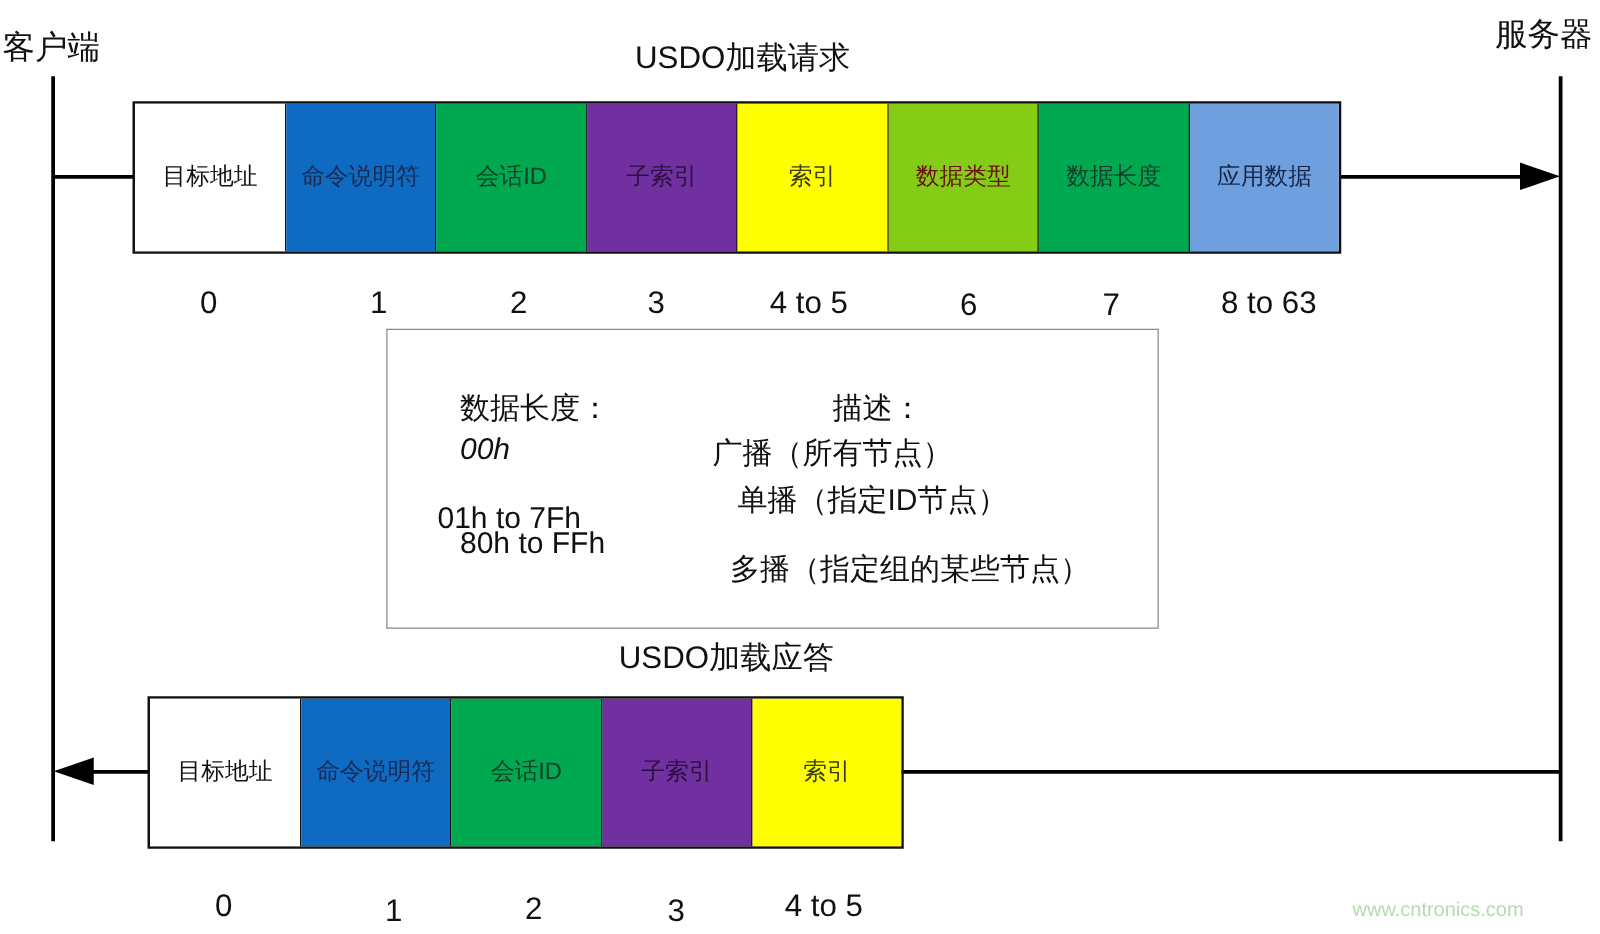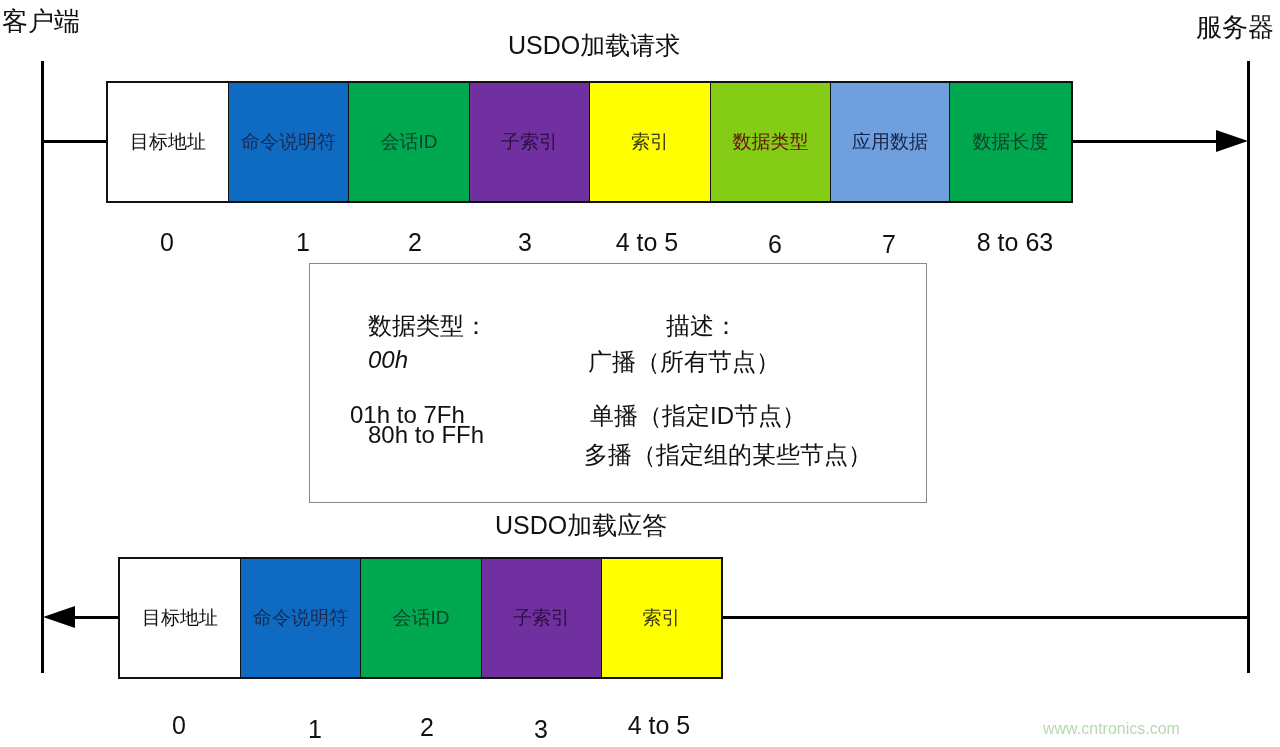--- a/index.html
+++ b/index.html
@@ -16,66 +16,66 @@
           font-size: 19px; line-height: 26px; padding: 0 6px; }
   .cell:last-child { border-right: none; }
   .idx { position: absolute; font-size: 25px; text-align: center; white-space: nowrap; }
   .arrow-right { position: absolute; width: 0; height: 0; border-top: 11px solid transparent;
                  border-bottom: 11px solid transparent; border-left: 32px solid #000; }
   .arrow-left { position: absolute; width: 0; height: 0; border-top: 11px solid transparent;
                 border-bottom: 11px solid transparent; border-right: 32px solid #000; }
   .legend-box { position: absolute; left: 309px; top: 263px; width: 618px; height: 240px;
                 border: 1.5px solid #888; box-sizing: border-box; }
   .legend-row { position: absolute; font-size: 24px; white-space: nowrap; }
-  .watermark { position: absolute; left: 1043px; top: 720px; font-size: 16px; color: #b7d9b0; white-space: nowrap; }
+  .watermark { position: absolute; left: 1082px; top: 720px; font-size: 16px; color: #b7d9b0; white-space: nowrap; }
 </style>
 </head>
 <body>
 
-<div class="abs label-lg" style="left:2px; top:4px;">客户端</div>
+<div class="abs label-lg" style="left:2px; top:20px;">客户端</div>
 <div class="abs label-lg" style="left:1196px; top:10px;">服务器</div>
 
 <div class="vline" style="left:41px; top:61px; height:612px;"></div>
 <div class="vline" style="left:1247px; top:61px; height:612px;"></div>
 
 <div class="abs title" style="left:508px; top:29px;">USDO加载请求</div>
 
 <div class="hline" style="left:42px; top:140px; width:66px;"></div>
 <div class="hline" style="left:1072px; top:140px; width:146px;"></div>
 <div class="arrow-right" style="left:1216px; top:130px;"></div>
 
 <div class="frame" style="left:106px; top:81px; width:967px; height:122px;">
   <div class="cell" style="width:121px; background:#ffffff; color:#111;">目标地址</div>
   <div class="cell" style="width:120px; background:#0f6bc1; color:#1a2a55;">命令说明符</div>
   <div class="cell" style="width:121px; background:#00a84f; color:#10402a;">会话ID</div>
   <div class="cell" style="width:120px; background:#7030a0; color:#2b1040;">子索引</div>
   <div class="cell" style="width:121px; background:#ffff00; color:#3a3a10;">索引</div>
   <div class="cell" style="width:120px; background:#84cc16; color:#6a1010;">数据类型</div>
+  <div class="cell" style="width:121px; background:#00a84f; color:#10402a;">数据长度</div>
   <div class="cell" style="width:119px; background:#6f9fdc; color:#15254a;">应用数据</div>
-  <div class="cell" style="width:121px; background:#00a84f; color:#10402a;">数据长度</div>
 </div>
 
 <div class="idx" style="left:140px; top:228px; width:54px;">0</div>
 <div class="idx" style="left:276px; top:228px; width:54px;">1</div>
 <div class="idx" style="left:388px; top:228px; width:54px;">2</div>
 <div class="idx" style="left:498px; top:228px; width:54px;">3</div>
 <div class="idx" style="left:600px; top:228px; width:94px;">4 to 5</div>
 <div class="idx" style="left:748px; top:230px; width:54px;">6</div>
 <div class="idx" style="left:862px; top:230px; width:54px;">7</div>
 <div class="idx" style="left:962px; top:228px; width:106px;">8 to 63</div>
 
 <div class="legend-box">
-  <div class="legend-row" style="left:58px; top:46px;">数据类型：</div>
+  <div class="legend-row" style="left:58px; top:46px;">数据长度：</div>
   <div class="legend-row" style="left:356px; top:46px;">描述：</div>
 
   <div class="legend-row" style="left:58px; top:82px;font-style:italic;">00h</div>
-  <div class="legend-row" style="left:278px; top:82px;">广播（所有节点）</div>
+  <div class="legend-row" style="left:260px; top:82px;">广播（所有节点）</div>
 
   <div class="legend-row" style="left:40px; top:120px;margin-top:17px;">01h to 7Fh</div>
-  <div class="legend-row" style="left:280px; top:136px;">单播（指定ID节点）</div>
+  <div class="legend-row" style="left:280px; top:120px;">单播（指定ID节点）</div>
 
   <div class="legend-row" style="left:58px; top:157px;">80h to FFh</div>
   <div class="legend-row" style="left:274px; top:175px;">多播（指定组的某些节点）</div>
 </div>
 
 <div class="abs title" style="left:495px; top:509px;">USDO加载应答</div>
 
 <div class="hline" style="left:72px; top:616px; width:48px;"></div>
 <div class="arrow-left" style="left:43px; top:606px;"></div>
 <div class="hline" style="left:721px; top:616px; width:527px;"></div>

